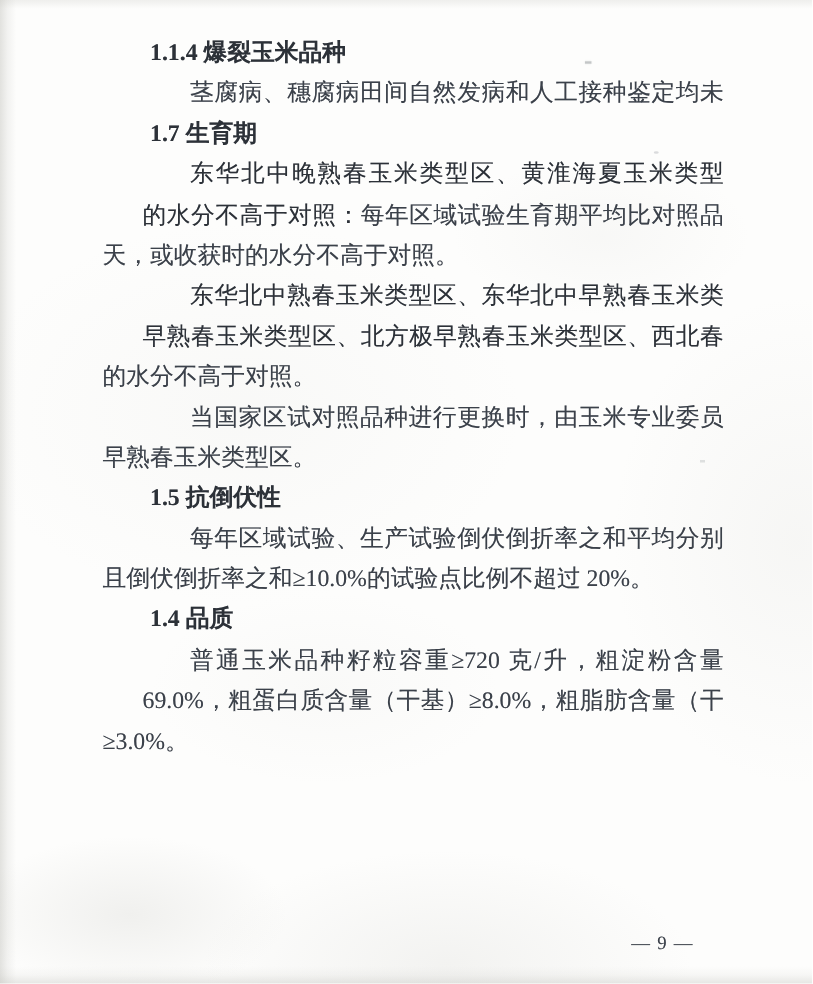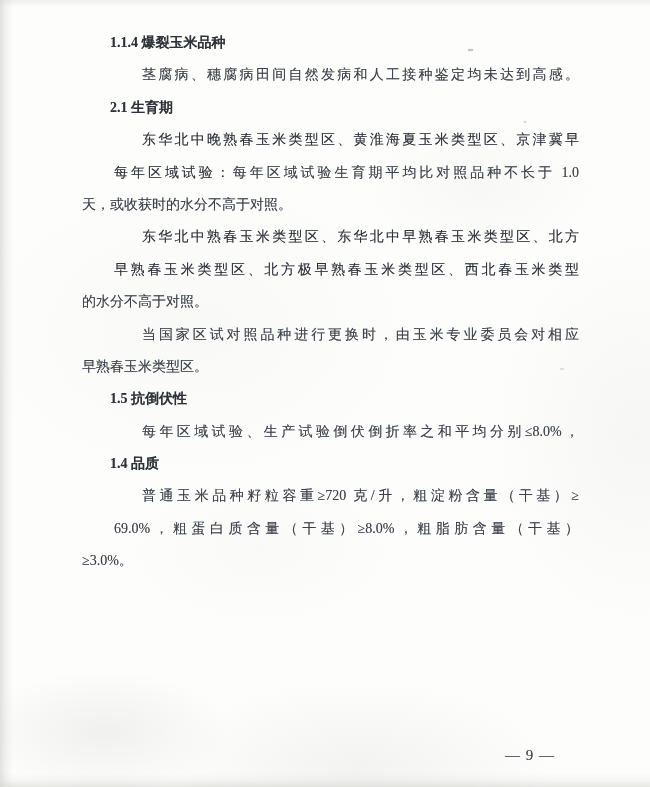--- a/index.html
+++ b/index.html
@@ -34,21 +34,21 @@
       radial-gradient(210px 280px at 98% 55%, rgba(198,198,193,0.12), transparent 70%),
       radial-gradient(320px 220px at 30% 42%, rgba(205,205,200,0.09), transparent 70%),
       radial-gradient(170px 90px  at 74% 24%, rgba(205,205,200,0.11), transparent 70%),
       radial-gradient(200px 110px at 40% 70%, rgba(205,205,200,0.08), transparent 70%);
   }
   .content {
     position: absolute;
     left: 82px;
     top: 27px;
     width: 497px;
-    font-size: 14px;
+    font-size: 19px;
     text-shadow: 0 0 0.5px rgba(59, 65, 74, 0.45);
   }
   .line {
     line-height: 32.4px;
     height: 32.4px;
     overflow: hidden;
     text-align: left;
   }
   .line.j {
     text-align: justify;
@@ -92,38 +92,39 @@
 </style>
 </head>
 <body>
 
 <div class="paper">
   <div class="content">
       <div class="heading">1.1.4 爆裂玉米品种</div>
       <div class="para">
         <div class="line j ind"><span>茎腐病、穗腐病田间自然发病和人工接种鉴定均未达到高感。</span></div>
       </div>
-      <div class="heading">2.1 生育期</div>
+      <div class="heading">1.7 生育期</div>
       <div class="para">
         <div class="line j ind"><span class="b">东华北中晚熟春玉米类型区、黄淮海夏玉米类型区、京津冀早</span></div>
-        <div class="line j"><span class="b">每年区域试验：</span><span>每年区域试验生育期平均比对照品种不长于 1.0</span></div>
+        <div class="line j"><span class="b">的水分不高于对照：</span><span>每年区域试验生育期平均比对照品种不长于 1.0</span></div>
         <div class="line"><span>天，或收获时的水分不高于对照。</span></div>
       </div>
       <div class="para">
         <div class="line j ind"><span class="b">东华北中熟春玉米类型区、东华北中早熟春玉米类型区、北方</span></div>
         <div class="line j"><span class="b">早熟春玉米类型区、北方极早熟春玉米类型区、西北春玉米类型</span></div>
         <div class="line"><span>的水分不高于对照。</span></div>
       </div>
       <div class="para">
         <div class="line j ind"><span>当国家区试对照品种进行更换时，由玉米专业委员会对相应</span></div>
         <div class="line"><span>早熟春玉米类型区。</span></div>
       </div>
       <div class="heading">1.5 抗倒伏性</div>
       <div class="para">
         <div class="line j ind"><span>每年区域试验、生产试验倒伏倒折率之和平均分别≤8.0%，</span></div>
+        <div class="line"><span>且倒伏倒折率之和≥10.0%的试验点比例不超过 20%。</span></div>
       </div>
       <div class="heading">1.4 品质</div>
       <div class="para">
         <div class="line j ind"><span>普通玉米品种籽粒容重≥720 克/升，粗淀粉含量（干基）≥</span></div>
         <div class="line j"><span>69.0%，粗蛋白质含量（干基）≥8.0%，粗脂肪含量（干基）</span></div>
         <div class="line"><span>≥3.0%。</span></div>
       </div>
     </div>
   <div class="page-number">— 9 —</div>
   <div class="speck s1"></div>

